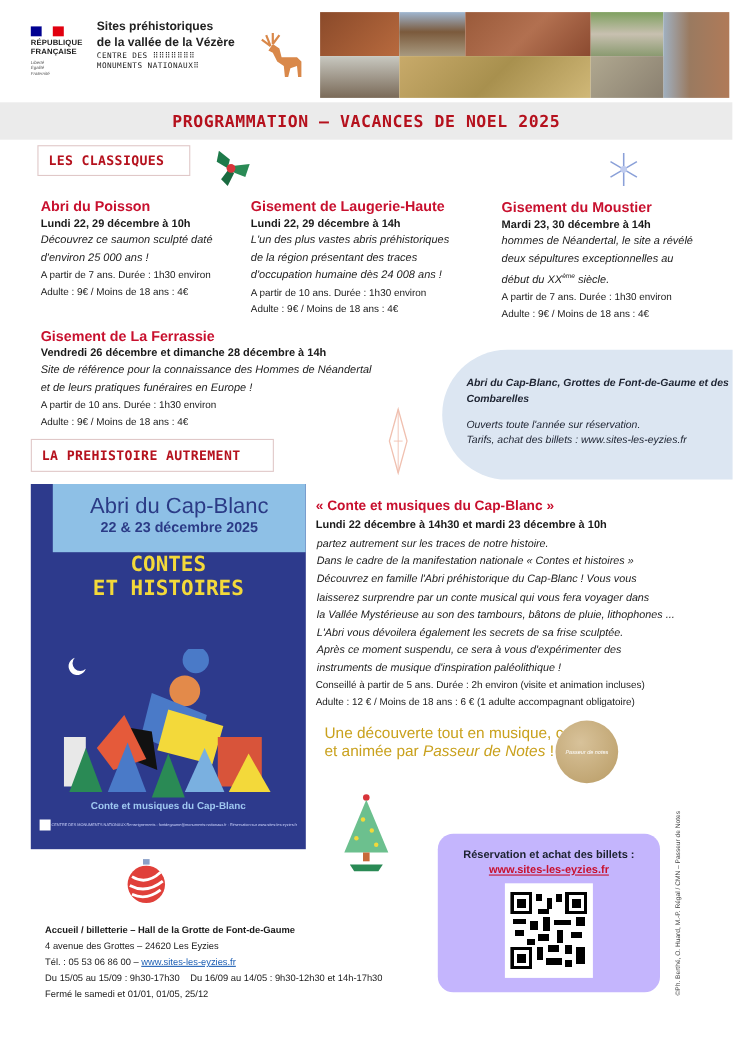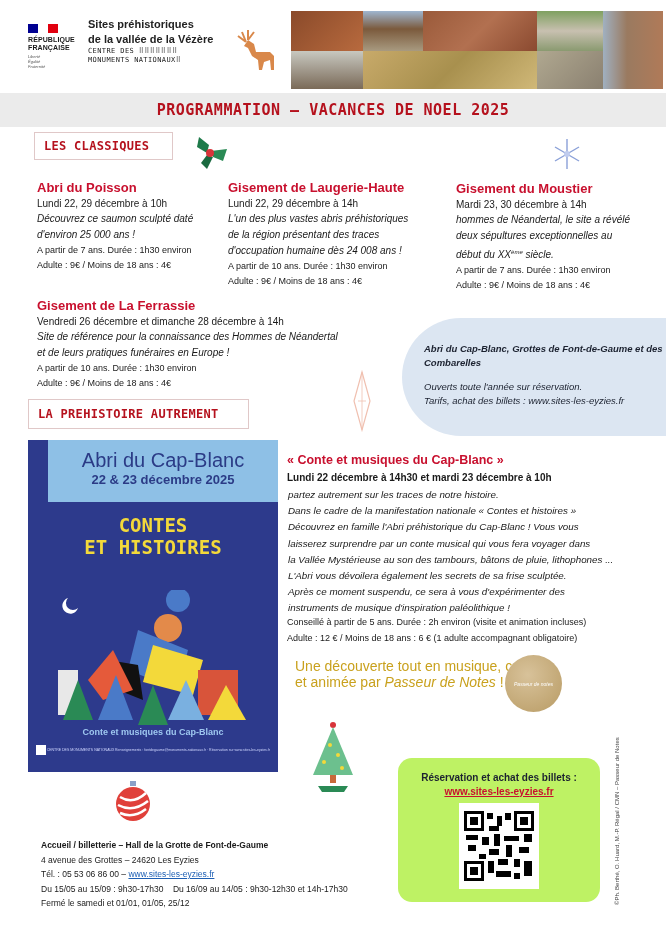--- a/index.html
+++ b/index.html
@@ -19,47 +19,47 @@
   .photo-mosaic { left: 291px; top: 11px; width: 372px; height: 78px; display: grid; grid-template-columns: 72px 60px 114px 66px 60px; grid-template-rows: 40px 38px; }
   .tile { }
 
   
   .title-band { left: 0; top: 93px; width: 666px; height: 34px; background: #ebebeb; display: flex; align-items: center; justify-content: center; }
   .title-band span { font-family: "DejaVu Sans Mono", monospace; font-weight: bold; font-size: 15px; color: #b5111d; letter-spacing: 0.5px; }
 
   .section-tag { border: 1px solid #e0c8c8; background: #fff; color: #b5111d; font-family: "DejaVu Sans Mono", monospace; font-weight: bold; font-size: 12px; display: flex; align-items: center; padding-left: 9px; letter-spacing: 0.3px; }
 
   .ev-title { color: #c8102e; font-size: 13px; font-weight: bold; line-height: 16px; }
-  .ev-date { font-size: 10px; font-weight: normal; line-height: 15px; }
+  .ev-date { font-size: 10px; font-weight: bold; line-height: 15px; }
   .ev-desc { font-size: 10px; font-style: italic; line-height: 16px; }
   .ev-meta { font-size: 9px; line-height: 15px; }
 
   .info-bubble { left: 402px; top: 318px; width: 280px; height: 118px; background: #dce6f2; border-radius: 60px 0 0 60px; padding: 24px 10px 0 22px; }
   .info-bubble .b1 { font-size: 9.5px; font-weight: bold; font-style: italic; line-height: 14px; color: #1c2230; }
   .info-bubble .b2 { font-size: 9.5px; font-style: italic; line-height: 14px; color: #1c2230; margin-top: 10px; }
 
   
   .poster { left: 28px; top: 440px; width: 250px; height: 332px; background: #2d3a8c; overflow: hidden; }
   .poster-top { height: 62px; background: #8ec0e6; text-align: center; padding-top: 8px; margin-left: 20px; }
   .poster-top .pt1 { font-size: 20px; color: #2b3b86; line-height: 24px; }
   .poster-top .pt2 { font-size: 13px; font-weight: bold; color: #2b3b86; line-height: 16px; }
-  .poster-headline { text-align: center; margin-top: 12px; font-family: "DejaVu Sans Mono", monospace; font-weight: bold; font-size: 19px; line-height: 22px; color: #f3d93a; }
+  .poster-headline { text-align: center; font-family: "DejaVu Sans Mono", monospace; font-weight: bold; font-size: 19px; line-height: 22px; color: #f3d93a; }
   .poster-art { position: absolute; left: 30px; top: 150px; width: 190px; height: 140px; }
   .poster-sub { position: absolute; left: 0; width: 250px; top: 287px; text-align: center; color: #9ec7f0; font-size: 9px; font-weight: bold; }
   .poster-foot { position: absolute; left: 8px; top: 305px; width: 234px; display: flex; justify-content: space-between; align-items: center; font-size: 3.5px; color: #cfd6ff; }
 
   .conte-title { left: 287px; top: 453px; color: #c8102e; font-size: 12.5px; font-weight: bold; }
   .conte-date { left: 287px; top: 472px; font-size: 10px; font-weight: bold; }
   .conte-body { left: 288px; top: 487px; width: 378px; font-size: 9.8px; font-style: italic; line-height: 16.2px; }
   .conte-meta { left: 287px; top: 614px; font-size: 9px; line-height: 16px; }
 
   .passeur-text { left: 295px; top: 658px; font-size: 14px; color: #c9a11d; line-height: 16px; }
   .passeur-logo { left: 505px; top: 655px; width: 57px; height: 57px; border-radius: 50%; background: radial-gradient(circle at 40% 35%, #d8c29a, #b89b64); display: flex; align-items: center; justify-content: center; color: #fff; font-size: 5px; font-style: italic; }
 
-  .resa-box { left: 398px; top: 758px; width: 202px; height: 144px; background: #bef264; border-radius: 14px; text-align: center; padding-top: 14px; }
+  .resa-box { left: 398px; top: 758px; width: 202px; height: 144px; background: #c4b5fd; border-radius: 14px; text-align: center; padding-top: 14px; }
   .resa-box .r1 { font-size: 10px; font-weight: bold; color: #1c2230; }
   .resa-box .r2 { font-size: 10px; font-weight: bold; color: #c8102e; text-decoration: underline; margin-top: 3px; display: block; }
   .qr { margin: 6px auto 0; width: 80px; height: 86px; background: #fff; padding: 5px; }
 
   .credit { left: 614px; top: 905px; transform-origin: 0 0; transform: rotate(-90deg); font-size: 6px; color: #444; white-space: nowrap; }
 
   .footer { left: 41px; top: 838px; font-size: 8.5px; line-height: 14.5px; color: #1a1a1a; }
   .footer .f1 { font-weight: bold; }
   .footer a { color: #1d5fb4; text-decoration: underline; }
 </style>

